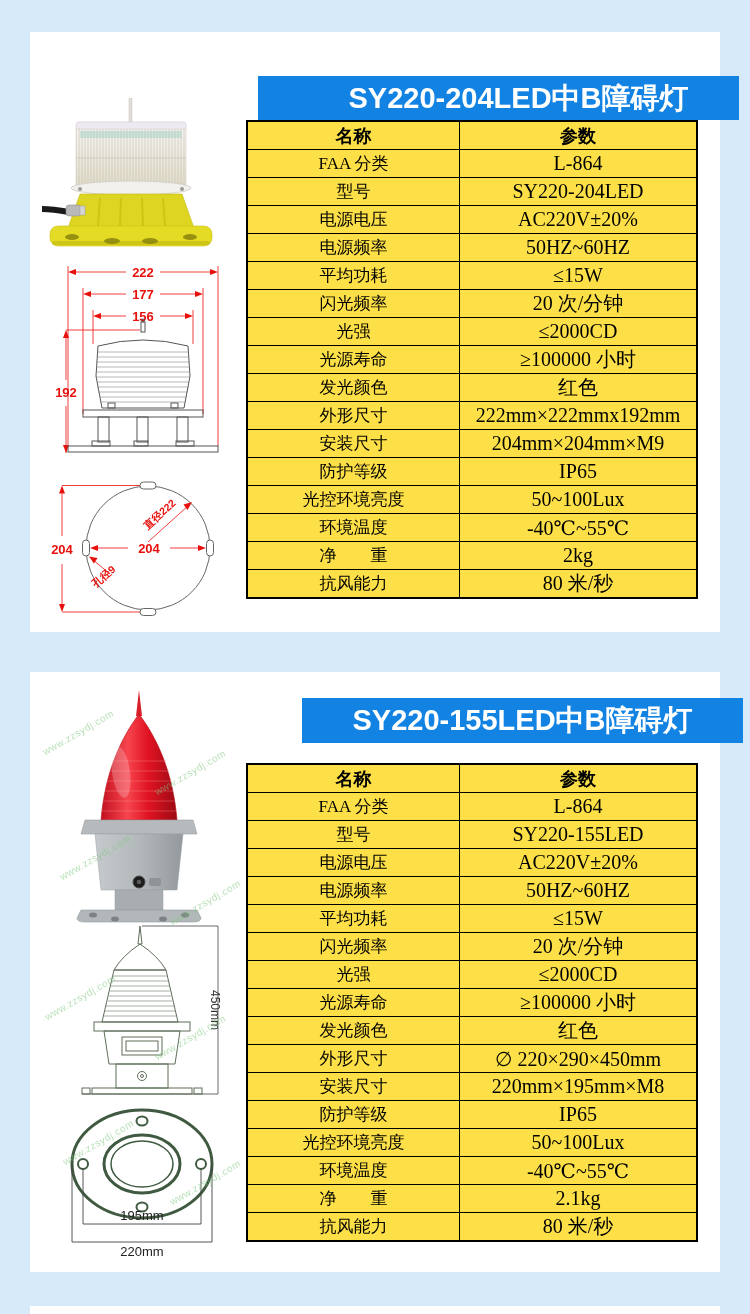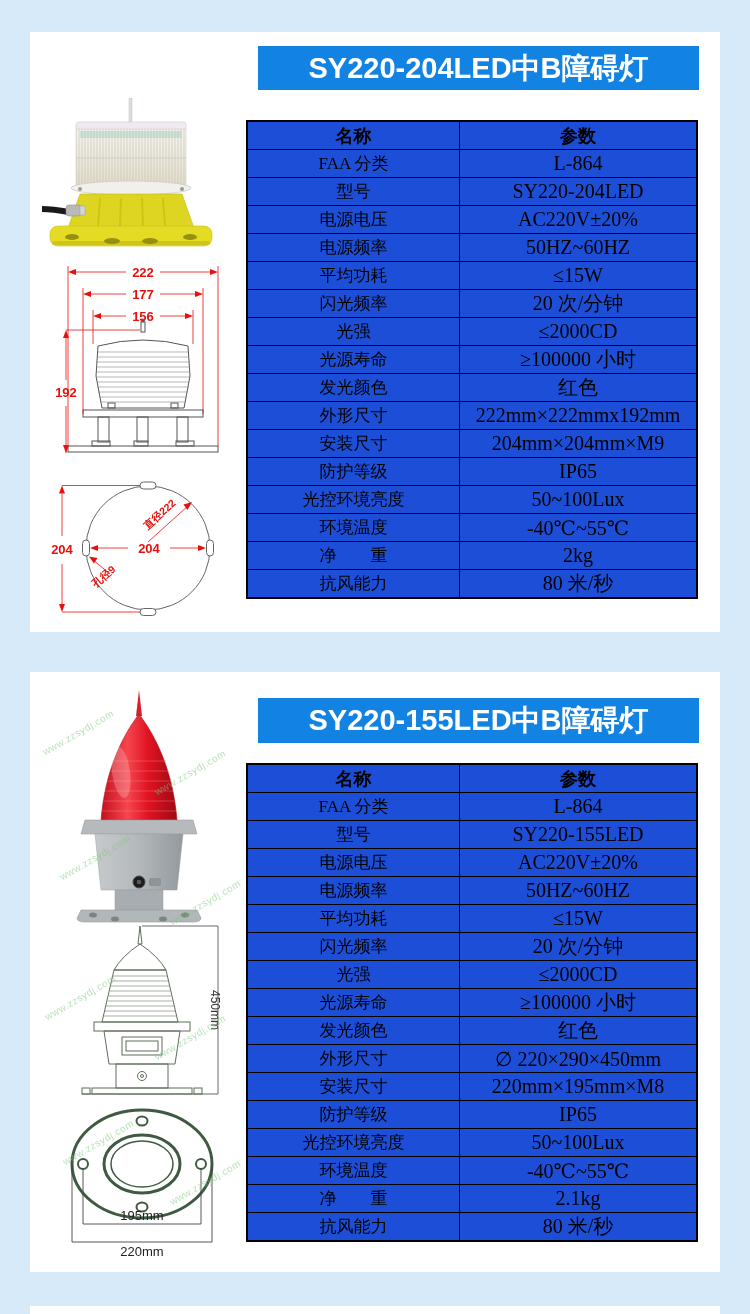--- a/index.html
+++ b/index.html
@@ -12,25 +12,25 @@
   #card1{top:32px;height:600px;}
   #card2{top:672px;height:600px;}
   #card3{top:1306px;height:8px;}
 
   .banner{
     position:absolute;left:228px;width:441px;height:44px;
     color:#ffffff;font-weight:bold;font-size:29px;line-height:44px;
     text-align:center;white-space:nowrap;
     font-family:"Liberation Sans","DejaVu Sans",sans-serif;
   }
-  #card1 .banner{top:14px;}
+  #card1 .banner{top:44px;padding-left:40px;}
   #card2 .banner{top:26px;height:45px;line-height:45px;}
 
   .spec-table{
-    position:absolute;left:216px;width:452px;background:#1d4ed8;
+    position:absolute;left:216px;width:452px;background:#fde047;
     border-collapse:collapse;border:2px solid #000;table-layout:fixed;
   }
   #card1 .spec-table{top:88px;}
   #card2 .spec-table{top:91px;}
   .spec-table th,.spec-table td{
     border:1px solid #000;height:27px;padding:0 2px;text-align:center;
     font-family:"Liberation Serif","DejaVu Serif",serif;color:#000;
     white-space:nowrap;overflow:hidden;
   }
   .spec-table th{font-size:18px;font-weight:bold;}
@@ -259,21 +259,21 @@
         <tr>
           <td>抗风能力</td>
           <td>80 米/秒</td>
         </tr>
       </tbody>
     </table>
 </div>
 
 <div class="card" id="card2">
 
-  <div class="banner" style="background: rgb(18, 131, 226);">SY220-155LED中B障碍灯</div>
+  <div class="banner" style="background: rgb(18, 131, 226); margin-left: 44px;">SY220-155LED中B障碍灯</div>
 
   <svg class="photo" style="left:25px;top:14px;" width="170" height="250" viewBox="0 0 170 250">
     <defs>
       <linearGradient id="redGrad2" x1="0" y1="0" x2="1" y2="0">
         <stop offset="0" stop-color="#c21020"></stop>
           <stop offset="0.35" stop-color="#f6454e"></stop>
         <stop offset="0.62" stop-color="#e01322"></stop>
           <stop offset="1" stop-color="#9c0a14"></stop>
       </linearGradient>
       <linearGradient id="grayGrad2" x1="0" y1="0" x2="1" y2="0">

